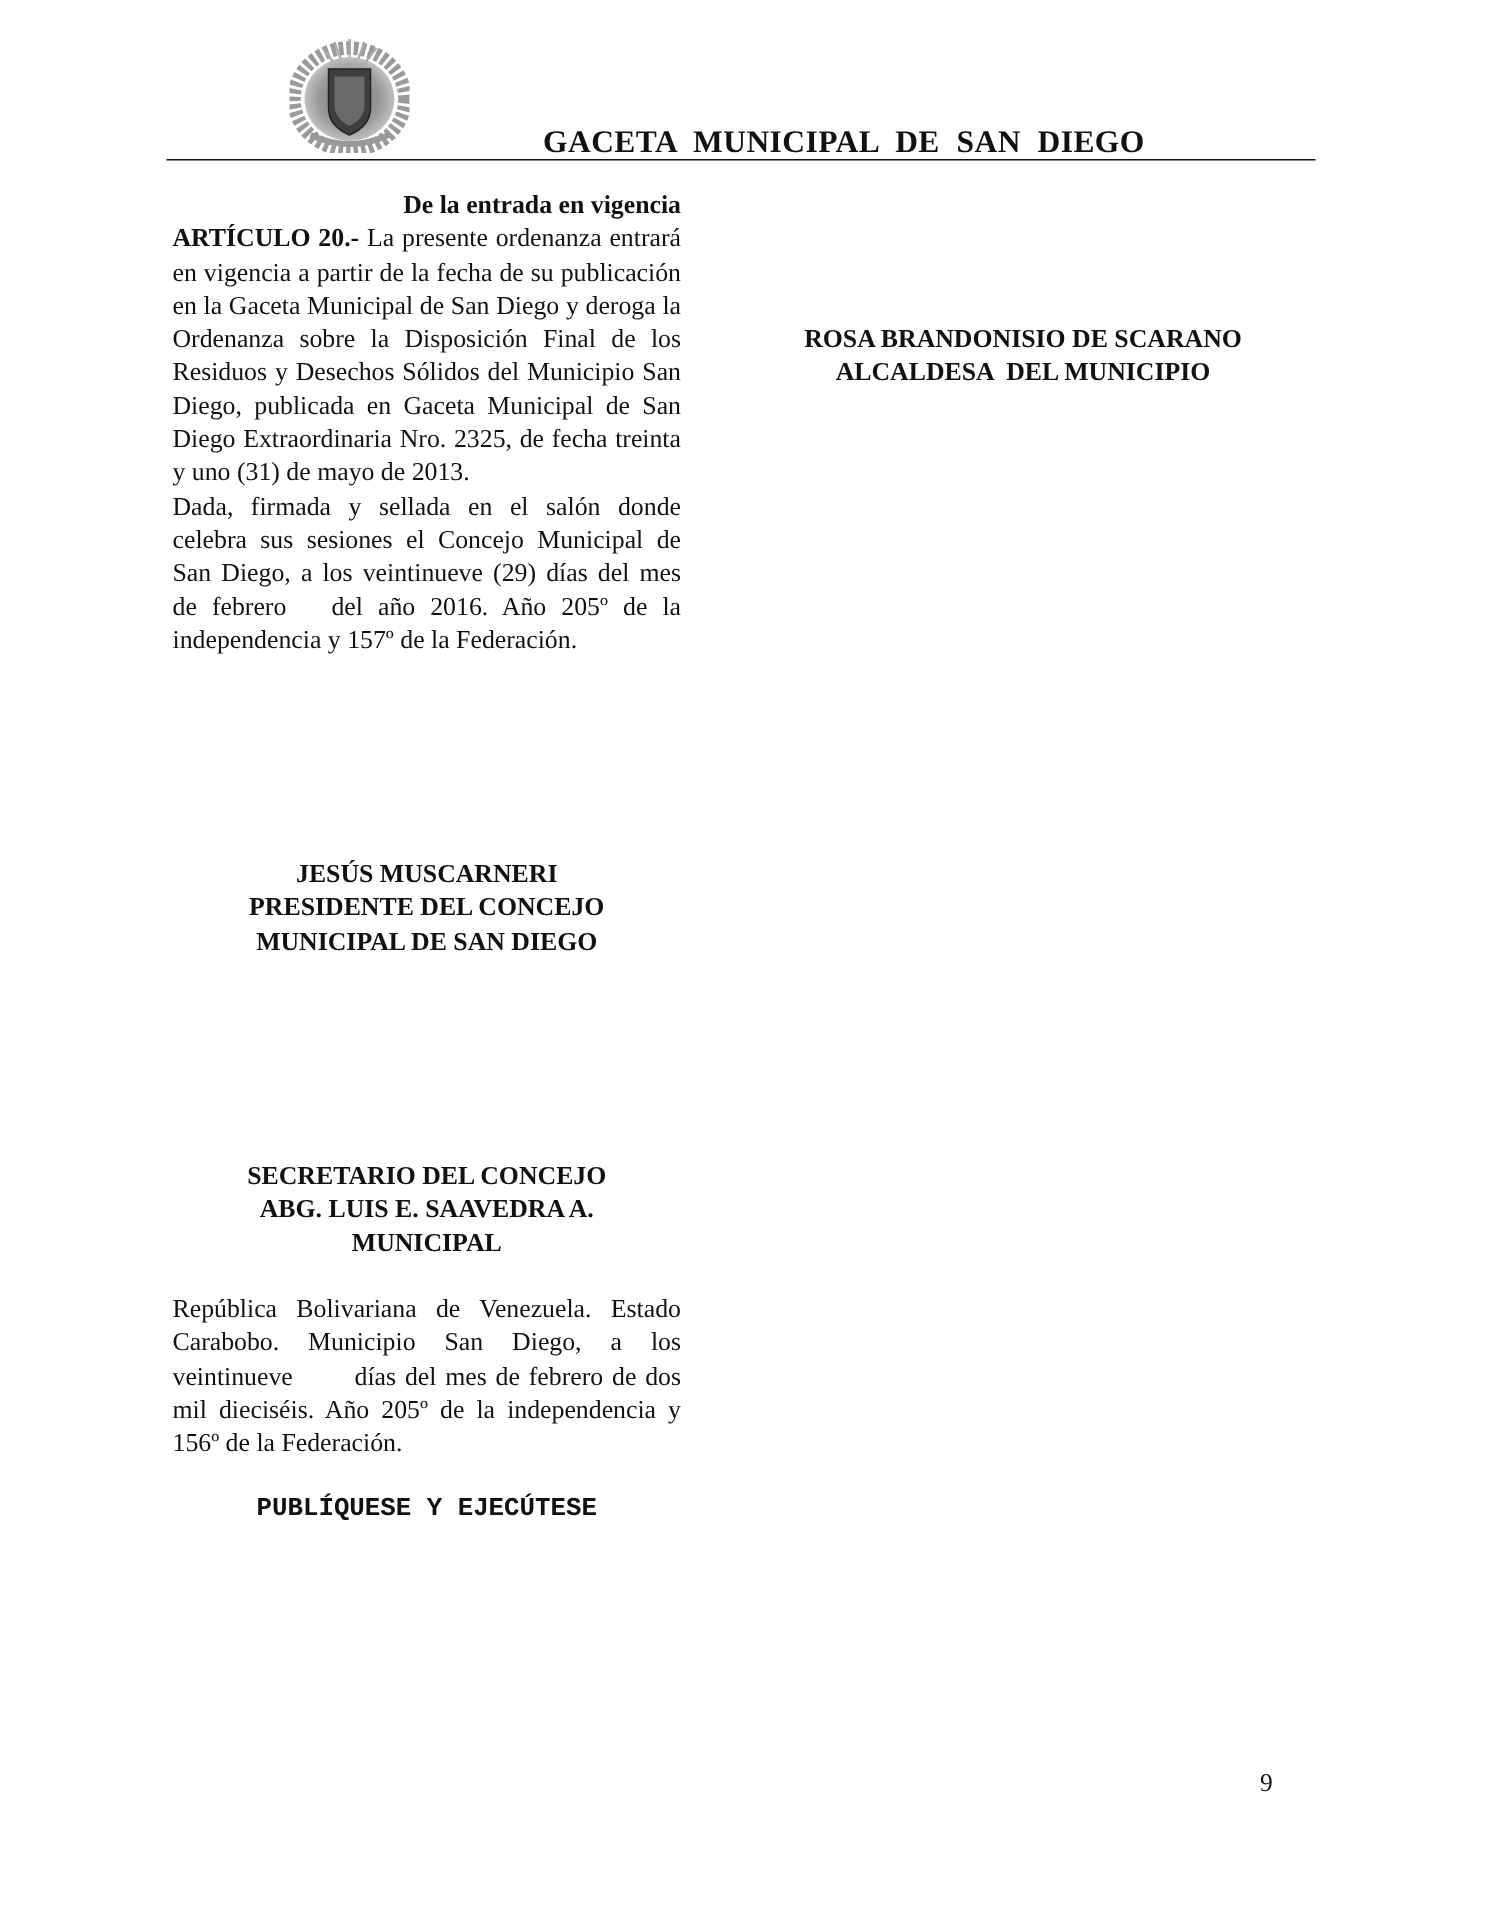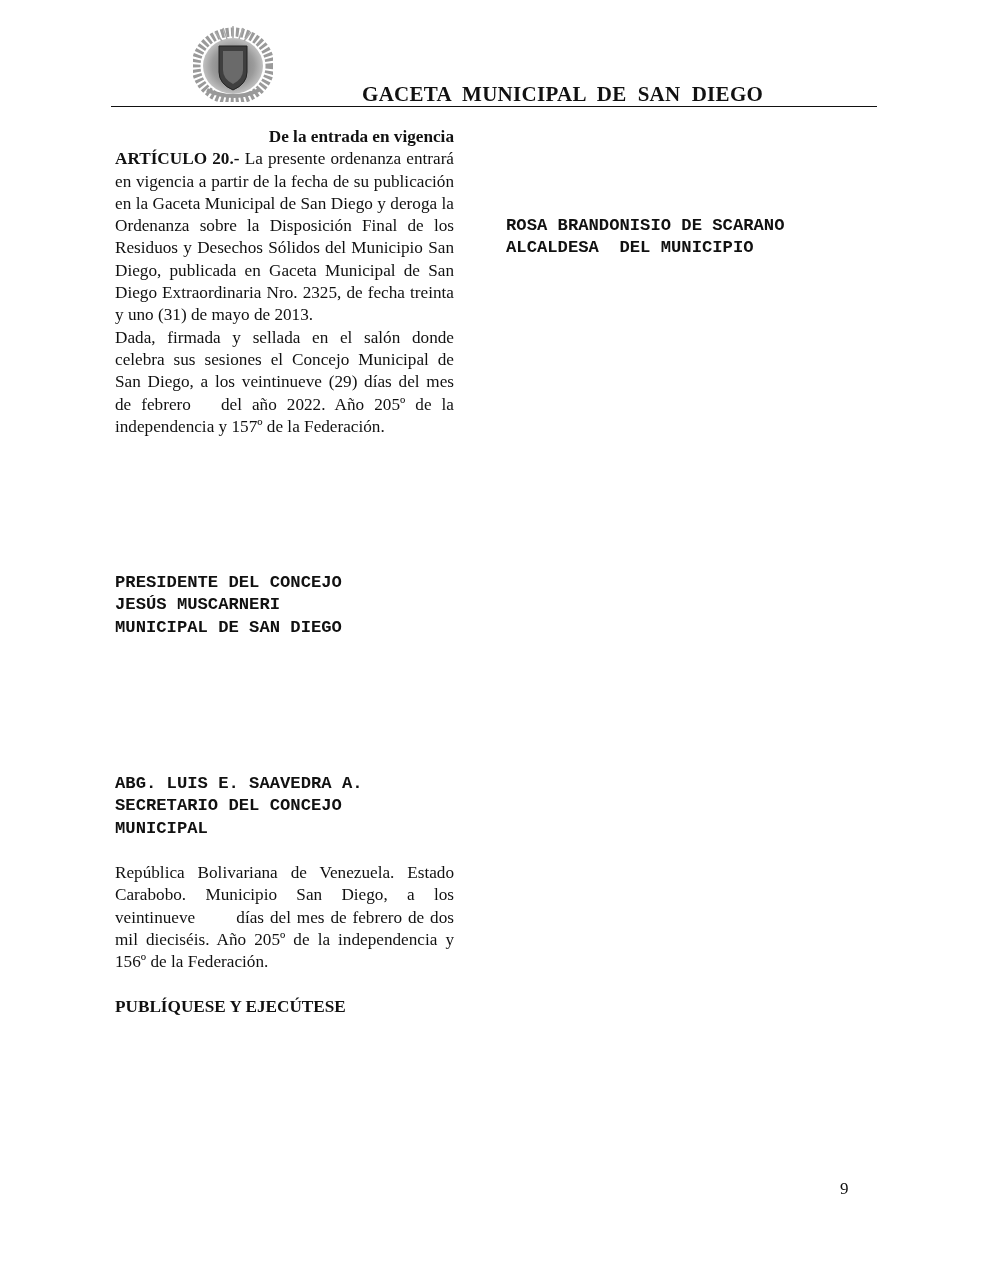--- a/index.html
+++ b/index.html
@@ -56,49 +56,49 @@
       text-align: justify;
       margin: 0;
       hyphens: none;
     }
     .bold {
       font-weight: bold;
       margin-top: 20px;
     }
     .sig {
       position: absolute;
-      text-align: left;
+      text-align: center;
       font-weight: bold;
       font-size: 17.2px;
       line-height: 22.3px;
-      font-family: Liberation Mono, monospace;
     }
     .sig-line { display: block; white-space: nowrap; }
     .sig-president { left: 115px; top: 572px; width: 339px; }
     .sig-secretary { left: 115px; top: 773px; width: 339px; }
     .sig-mayor { left: 506px; top: 215px; width: 352px; }
     .closing-para {
       position: absolute;
       left: 115px;
       top: 862px;
       width: 339px;
       font-size: 17.2px;
       line-height: 22.3px;
       text-align: justify;
       margin: 0;
     }
     .publish {
       position: absolute;
       left: 115px;
       top: 996px;
       width: 339px;
-      text-align: left;
+      text-align: center;
       font-weight: bold;
       font-size: 17.2px;
       line-height: 22px;
+      font-family: Liberation Mono, monospace;
     }
     .page-number {
       position: absolute;
       left: 840px;
       top: 1179px;
       font-size: 17px;
     }
     .gap { white-space: pre; }
   </style>
 </head>
@@ -130,37 +130,37 @@
 
     <path d="M14 66 Q40 78 66 66" fill="none" stroke="#999" stroke-width="4"></path>
   </svg>
 </div>
 <div class="header-title">GACETA  MUNICIPAL  DE  SAN  DIEGO</div>
 <div class="header-rule"></div>
 
 <div class="col-left">
   <p class="section-heading">De la entrada en vigencia</p>
   <p class="para"><span class="bold">ARTÍCULO 20.-</span><span> La presente ordenanza entrará en vigencia a partir de la fecha de su publicación en la Gaceta Municipal de San Diego y deroga la Ordenanza sobre la Disposición Final de los Residuos y Desechos Sólidos del Municipio San Diego, publicada en Gaceta Municipal de San Diego Extraordinaria Nro. 2325, de fecha treinta y uno (31) de mayo de 2013.</span></p>
-  <p class="para gap" style="white-space: normal;"><span style="white-space: pre-wrap;">Dada, firmada y sellada en el salón donde celebra sus sesiones el Concejo Municipal de San Diego, a los veintinueve (29) días del mes de febrero   del año 2022. Año 205º de la independencia y 157º de la Federación.</span></p>
+  <p class="para gap" style="white-space: normal;"><span style="white-space: pre-wrap;">Dada, firmada y sellada en el salón donde celebra sus sesiones el Concejo Municipal de San Diego, a los veintinueve (29) días del mes de febrero   del año 2016. Año 205º de la independencia y 157º de la Federación.</span></p>
 </div>
 
 <div class="sig sig-mayor">
   <span class="sig-line">ROSA BRANDONISIO DE SCARANO</span>
   <span class="sig-line" style="white-space: pre;">ALCALDESA  DEL MUNICIPIO</span>
 </div>
 
 <div class="sig sig-president">
+  <span class="sig-line">JESÚS MUSCARNERI</span>
   <span class="sig-line">PRESIDENTE DEL CONCEJO</span>
-  <span class="sig-line">JESÚS MUSCARNERI</span>
   <span class="sig-line">MUNICIPAL DE SAN DIEGO</span>
 </div>
 
 <div class="sig sig-secretary">
+  <span class="sig-line">SECRETARIO DEL CONCEJO</span>
   <span class="sig-line">ABG. LUIS E. SAAVEDRA A.</span>
-  <span class="sig-line">SECRETARIO DEL CONCEJO</span>
   <span class="sig-line">MUNICIPAL</span>
 </div>
 
 <p class="closing-para" style="white-space: pre-wrap;">República Bolivariana de Venezuela. Estado Carabobo. Municipio San Diego, a los veintinueve       días del mes de febrero de dos mil dieciséis. Año 205º de la independencia y 156º de la Federación.</p>
 
 <div class="publish">PUBLÍQUESE Y EJECÚTESE</div>
 
 <div class="page-number">9</div>
 
 </body></html>

